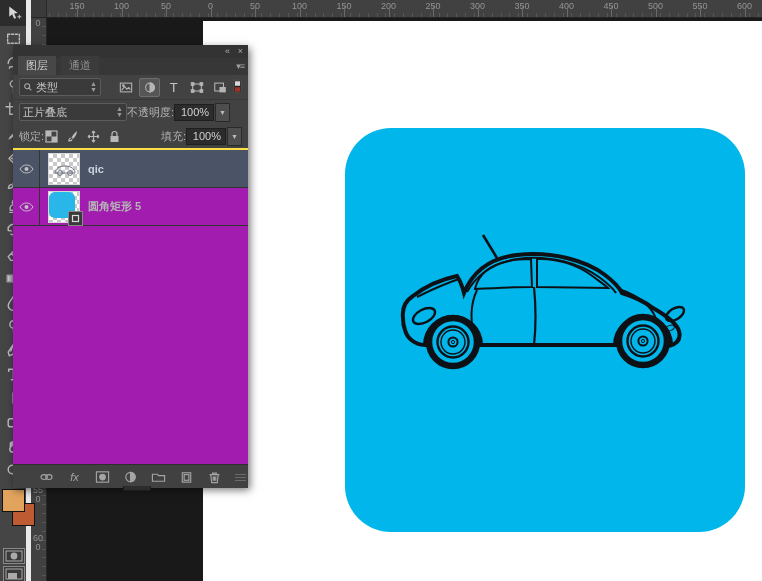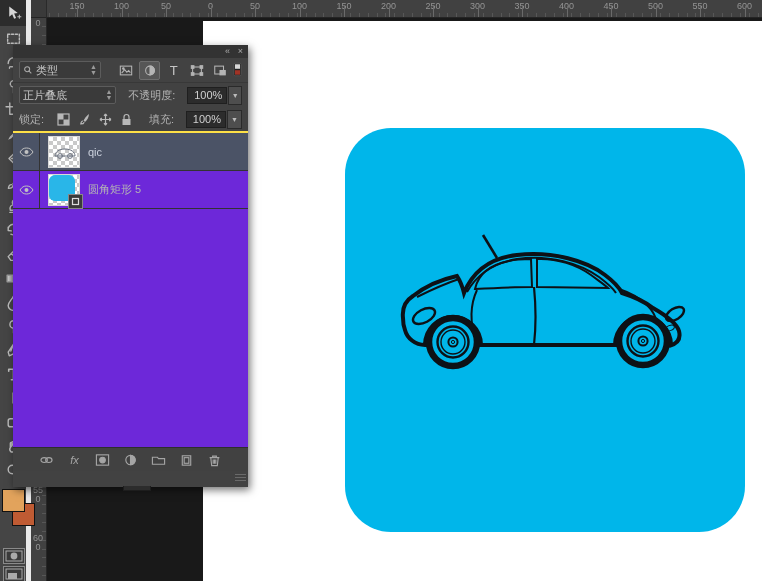--- a/index.html
+++ b/index.html
@@ -47,28 +47,28 @@
   .prow{display:flex;align-items:center;padding:0 6px;background:#424242;}
   #filter-row{height:24px;border-bottom:1px solid #383838;gap:4px;}
   .well{background:#3a3a3a;border:1px solid #5c5c5c;border-radius:2px;display:flex;align-items:center;
         height:16px;padding:0 3px;color:#c8c8c8;}
   .updn{display:inline-block;margin-left:4px;color:#9a9a9a;font-size:7px;line-height:6px;text-align:center;}
   .fbtn{width:20px;height:17px;display:flex;align-items:center;justify-content:center;color:#b5b5b5;}
   .fbtn svg{width:14px;height:13px;stroke:#b5b5b5;fill:none;stroke-width:1.2;}
   .fbtn.pressed{background:#565656;border:1px solid #6e6e6e;border-radius:2px;}
   #blend-row{height:24px;}
   #lock-row{height:24px;border-bottom:2px solid #fde047;}
-  .plabel{color:#b3b3b3;margin:0 12px;white-space:nowrap;}
+  .plabel{color:#b3b3b3;margin:0 0;white-space:nowrap;}
   .valbox{background:#2c2c2c;border:1px solid #1f1f1f;color:#d0d0d0;height:15px;line-height:15px;
           padding:0 4px;min-width:30px;text-align:right;}
   .dd-arrow{width:13px;height:17px;background:#4e4e4e;border:1px solid #2a2a2a;color:#bbb;font-size:7px;
             display:flex;align-items:center;justify-content:center;margin-left:1px;}
   .lock-ico{width:15px;height:15px;margin-right:6px;display:flex;align-items:center;justify-content:center;}
   .lock-ico svg{width:13px;height:13px;stroke:#b8b8b8;fill:none;stroke-width:1.2;}
-  #layer-list{background:#6d28d9;height:314px;overflow:hidden;}
+  #layer-list{background:#a21caf;height:314px;overflow:hidden;font-weight:bold;}
   .lrow{height:37px;display:flex;align-items:center;border-bottom:1px solid #333;position:relative;}
   .lrow.sel{background:var(--selected_row,#4b5366);}
   .eye-cell{width:26px;height:37px;display:flex;align-items:center;justify-content:center;border-right:1px solid #333;}
   .eye-cell svg{width:15px;height:10px;}
   .thumb{width:32px;height:32px;margin:0 8px;border:1px solid #d8d8d8;box-sizing:border-box;position:relative;
     background:#fff;
     background-image:linear-gradient(45deg,#c9c9c9 25%,transparent 25%,transparent 75%,#c9c9c9 75%),
                      linear-gradient(45deg,#c9c9c9 25%,transparent 25%,transparent 75%,#c9c9c9 75%);
     background-size:8px 8px;background-position:0 0,4px 4px;}
   .thumb.plain{background:#ffffff;}
@@ -319,20 +319,25 @@
       <rect x="2" y="2" width="16" height="10" stroke="#aaa" fill="none"></rect>
       <rect x="4" y="6" width="9" height="6" fill="#aaa"></rect>
     </svg>
 </div>
 
 <div class="abs" id="panel">
   <div id="panel-titlebar">
     <span class="tb-btn" style="right:18px;">«</span>
     <span class="tb-btn" style="right:5px;">×</span>
   </div>
+  <div id="panel-tabs">
+    <span class="tab active">图层</span>
+    <span class="tab inactive">通道</span>
+    <span id="panel-menu">▾≡</span>
+  </div>
 
   <div class="prow" id="filter-row">
     <div class="well" style="width:78px;">
       <svg viewBox="0 0 12 12" style="width:10px;height:10px;margin-right:3px;">
           <circle cx="5" cy="5" r="3" stroke="#aaa" fill="none" stroke-width="1.3"></circle>
           <path d="M7.3,7.3 L10,10" stroke="#aaa" stroke-width="1.3"></path>
         </svg>
       <span>类型</span>
       <span class="updn" style="margin-left:auto;">▲<br>▼</span>
     </div>

